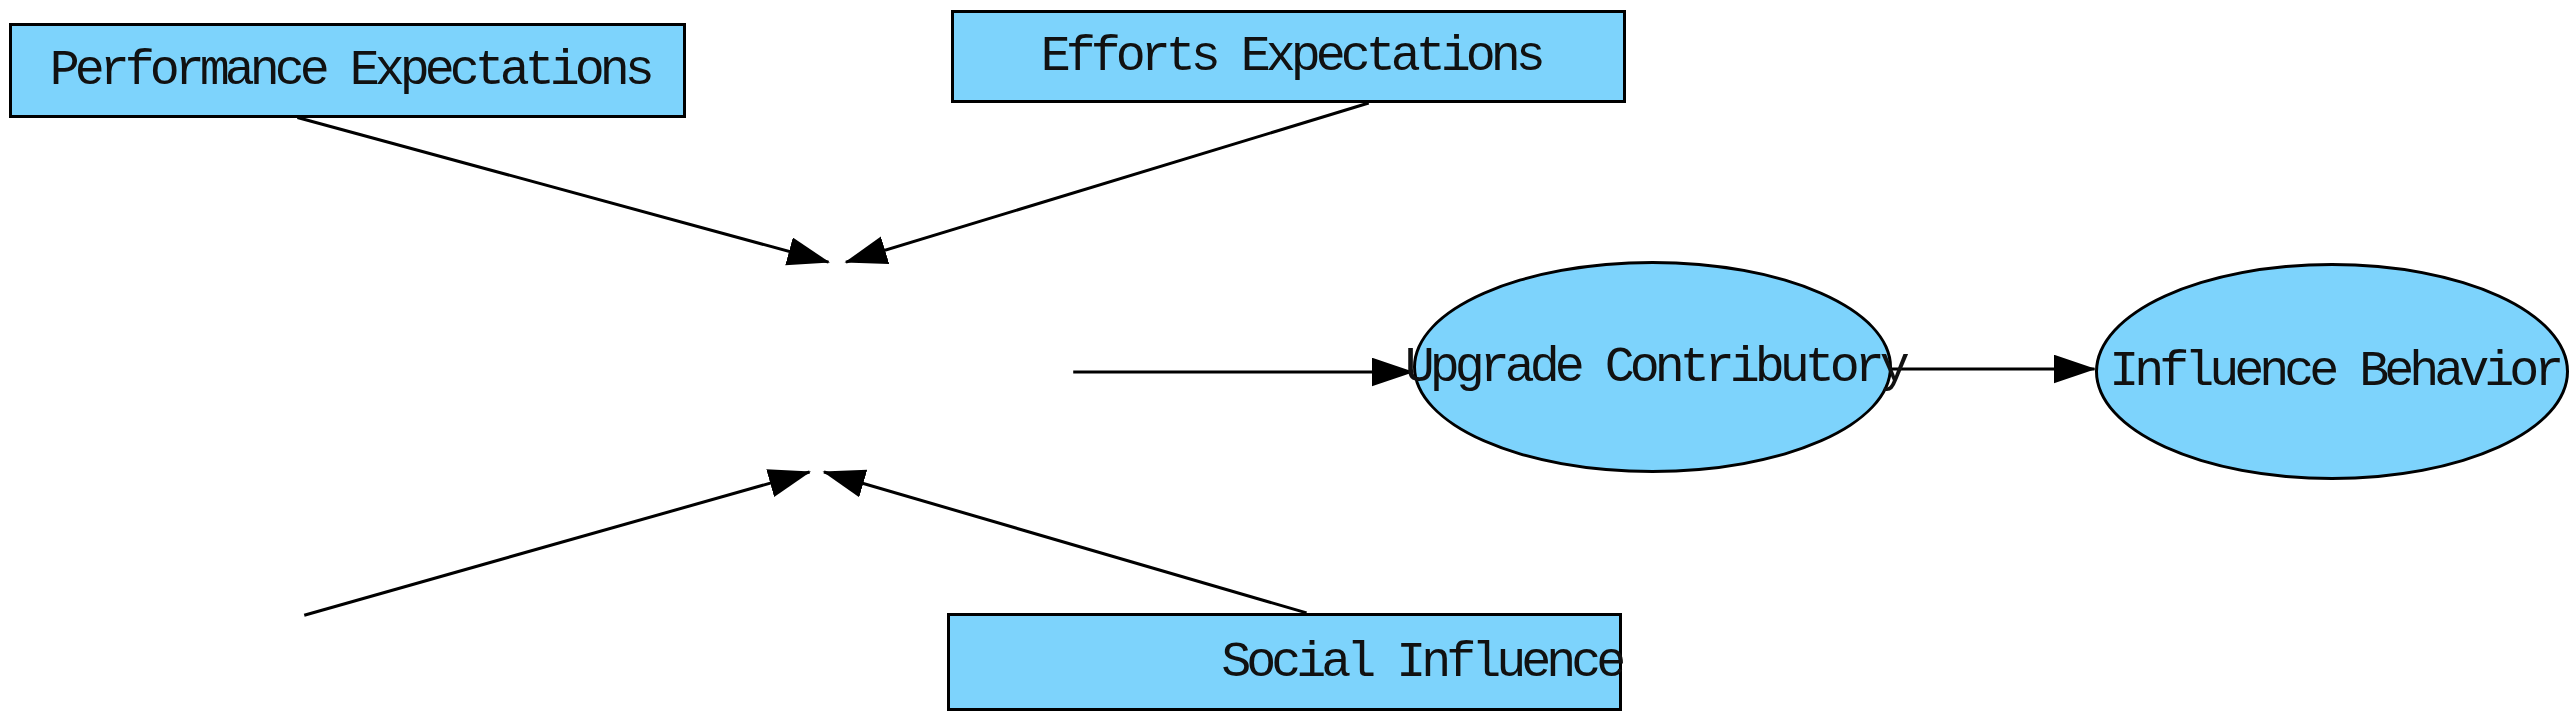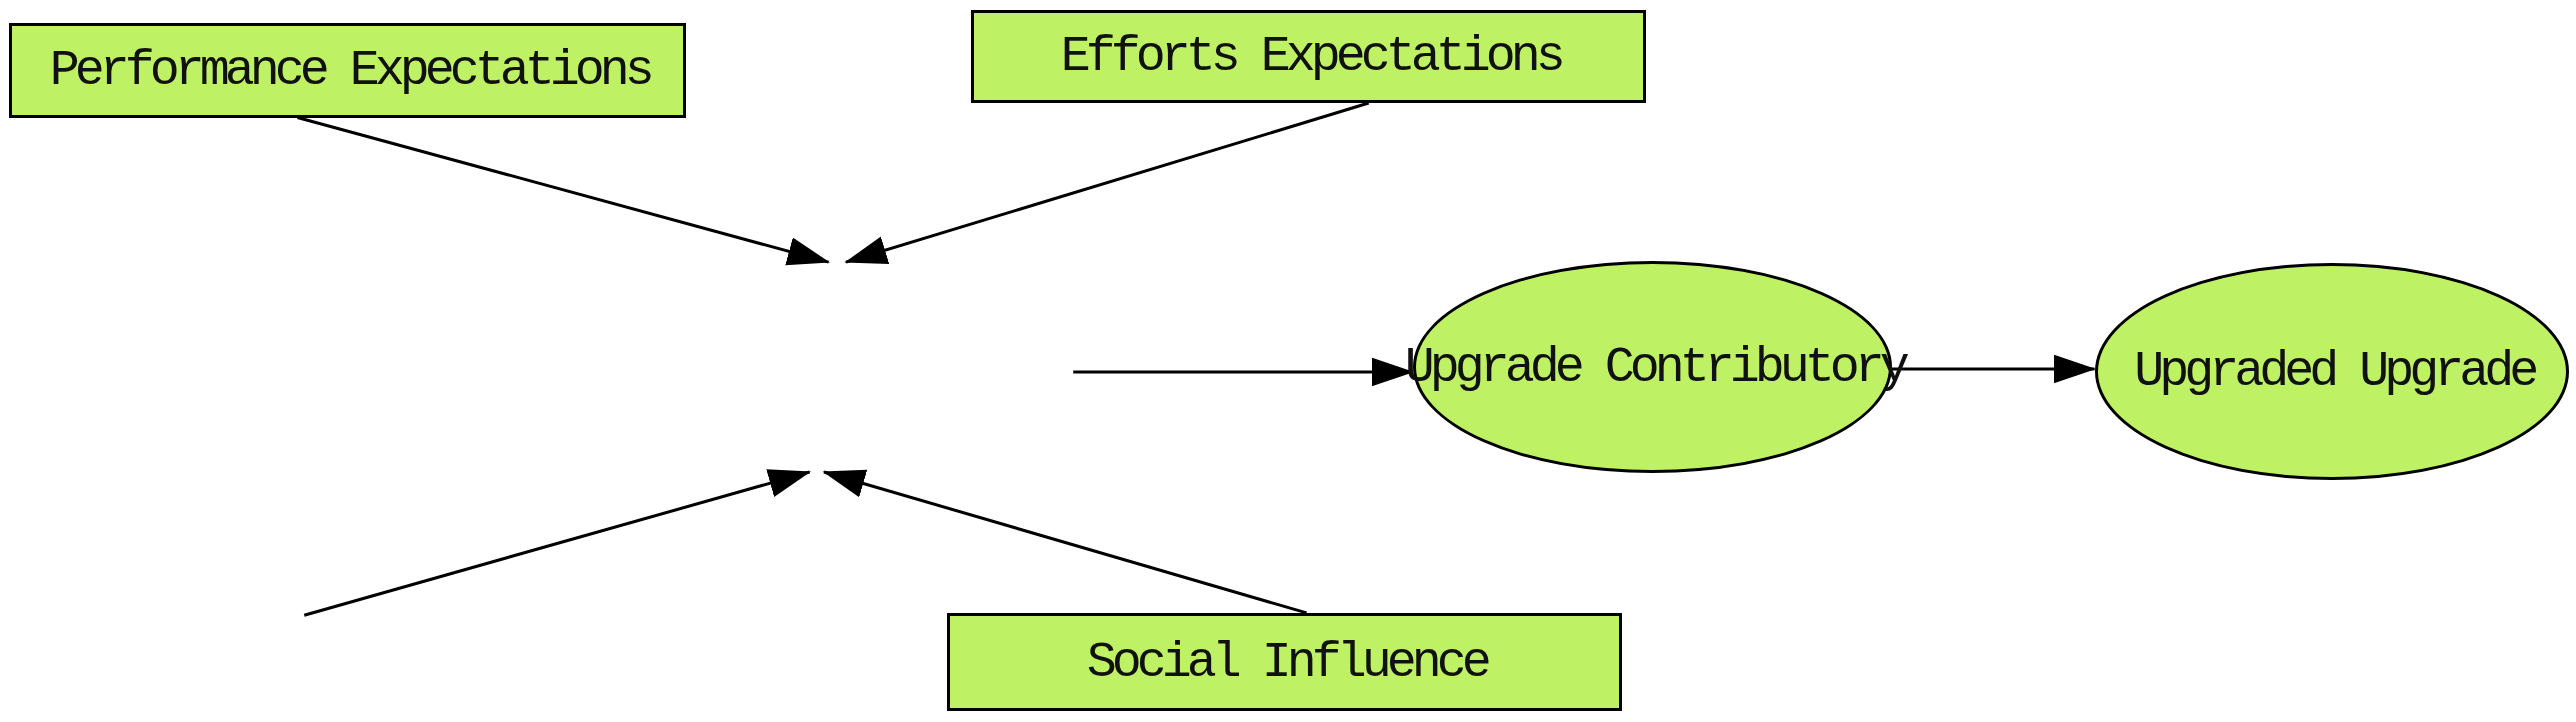--- a/index.html
+++ b/index.html
@@ -22,21 +22,21 @@
     top: 0;
     width: 2576px;
     height: 722px;
   }
   .node {
     position: absolute;
     display: flex;
     align-items: center;
     justify-content: center;
     box-sizing: border-box;
-    background: #bef264;
+    background: #7dd3fc;
     white-space: nowrap;
     font-size: 50px;
     letter-spacing: -5px;
   }
   .rect-node {
     border: 3.8px solid #000000;
   }
   .ellipse-node {
     border: 3.8px solid #000000;
     border-radius: 50%;
@@ -67,32 +67,32 @@
       <line x1="401" y1="812" x2="1068" y2="623" class="edge-line" stroke="#000000" marker-end="url(#arrowhead)"></line>
       <line x1="1724" y1="809" x2="1087" y2="623" class="edge-line" stroke="#000000" marker-end="url(#arrowhead)"></line>
       <line x1="1416" y1="491" x2="1864" y2="491" class="edge-line" stroke="#000000" marker-end="url(#arrowhead)"></line>
       <line x1="2496" y1="487" x2="2764" y2="487" class="edge-line" stroke="#000000" marker-end="url(#arrowhead)"></line>
     </svg>
 
   <div class="node rect-node" style="left:9px; top:23px; width:677px; height:95px;">
     <span class="node-label">Performance Expectations</span>
   </div>
 
-  <div class="node rect-node" style="left:951px; top:10px; width:675px; height:93px;margin-left:20px;">
+  <div class="node rect-node" style="left:951px; top:10px; width:675px; height:93px;">
     <span class="node-label">Efforts Expectations</span>
   </div>
 
 
   <div class="node ellipse-node" style="left:1413px; top:261px; width:479px; height:212px;">
     <span class="node-label">Upgrade Contributory</span>
   </div>
 
   <div class="node ellipse-node" style="left:2095px; top:263px; width:474px; height:217px;">
-    <span class="node-label">Upgraded Upgrade</span>
+    <span class="node-label">Influence Behavior</span>
   </div>
 
 
-  <div class="node rect-node" style="left:947px; top:613px; width:675px; height:98px;">
+  <div class="node rect-node" style="left:947px; top:613px; width:675px; height:98px;justify-content:flex-end;">
     <span class="node-label">Social Influence</span>
   </div>
 
 </div>
 
 
 </body></html>

